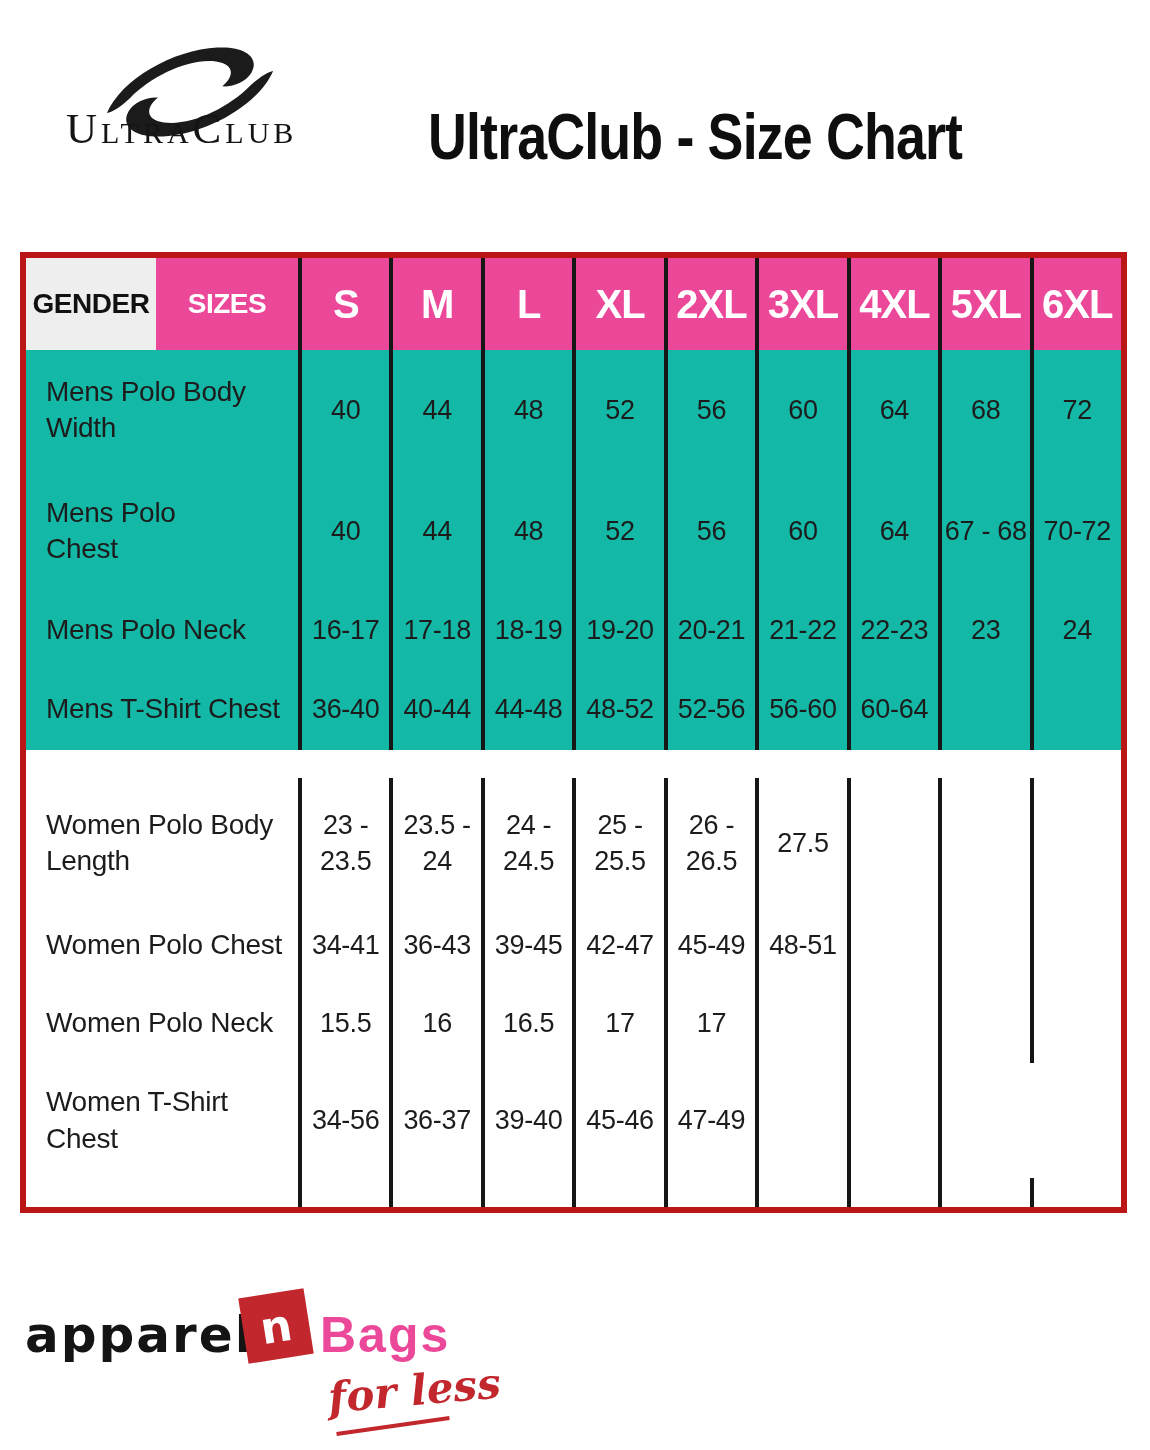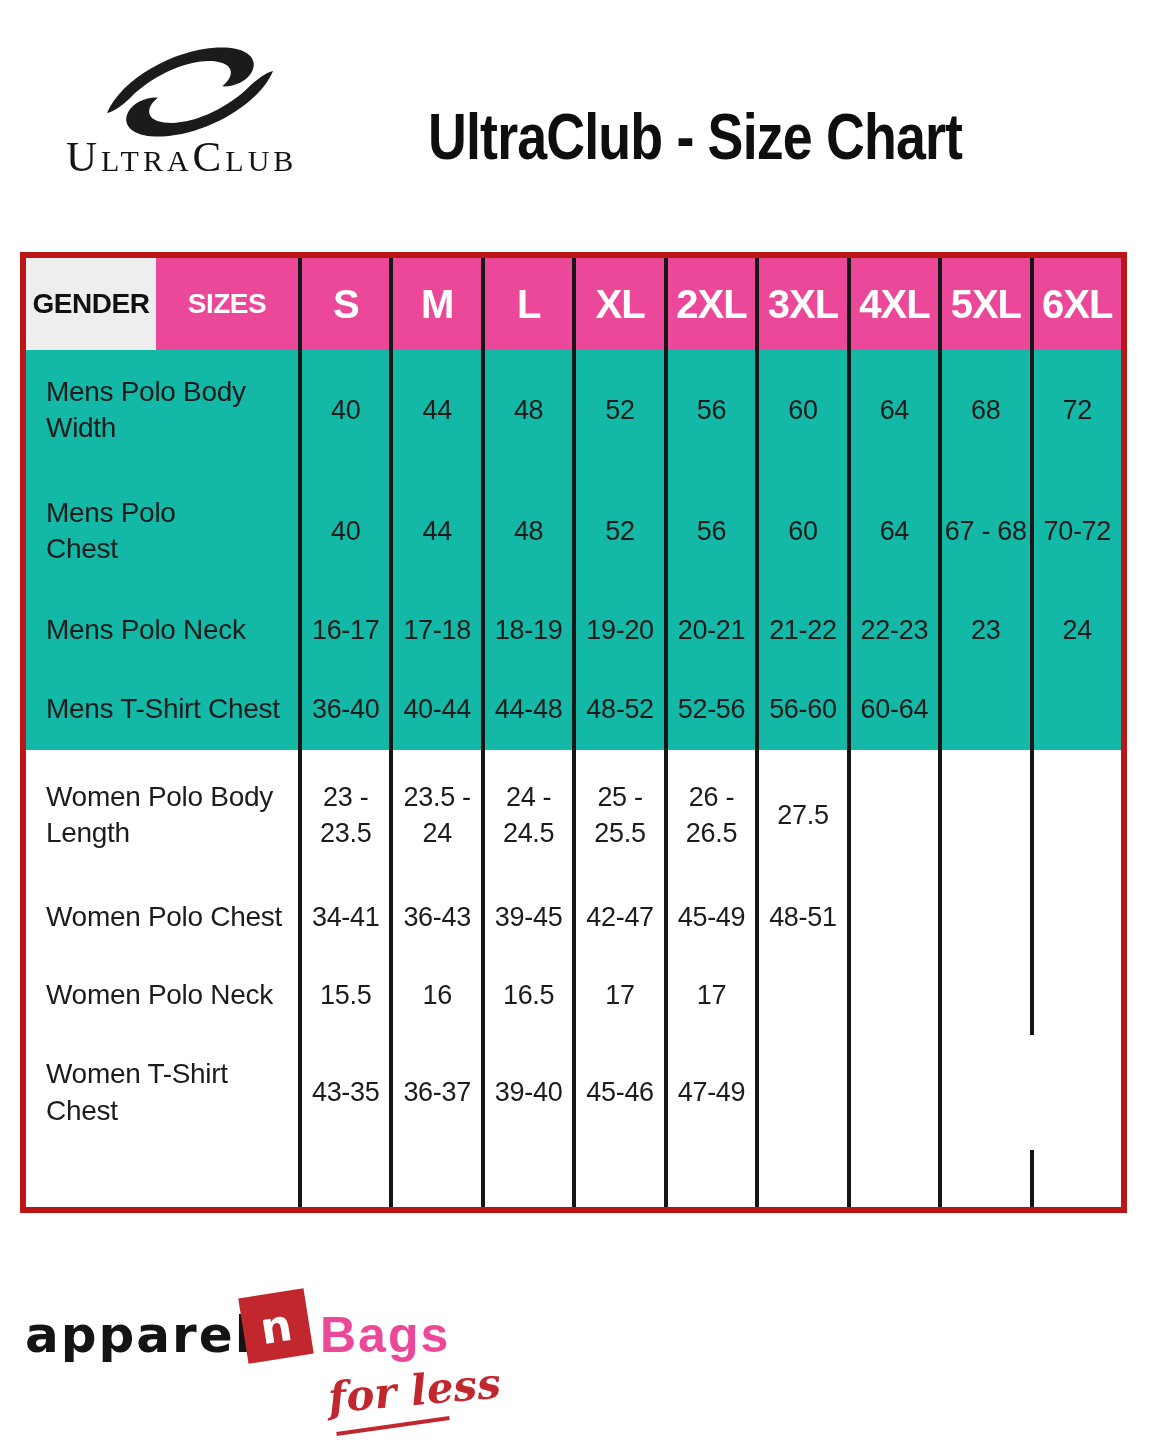--- a/index.html
+++ b/index.html
@@ -1,21 +1,21 @@
 <!DOCTYPE html>
 <html><head>
 <meta charset="utf-8">
 <style>
   html,body{margin:0;padding:0;background:#ffffff;overflow:hidden;}
   body{width:1150px;height:1450px;font-family:"Liberation Sans",sans-serif;color:#1c1c1c;}
   .page{position:relative;width:1150px;height:1450px;background:#ffffff;}
 
   
   .swirl{position:absolute;left:95px;top:42px;width:190px;height:100px;}
-  .wordmark{position:absolute;left:66px;top:132px;font-family:"Liberation Serif",serif;
+  .wordmark{position:absolute;left:66px;top:104px;font-family:"Liberation Serif",serif;
     font-variant:small-caps;font-size:43px;letter-spacing:4px;color:#141414;}
 
   .page-title{position:absolute;left:428px;top:100px;font-size:64px;font-weight:bold;
     letter-spacing:-1px;transform:scaleX(0.84);transform-origin:left top;color:#0e0e0e;white-space:nowrap;}
 
   
   .size-table{position:absolute;left:20px;top:252px;width:1107px;height:961px;
     box-sizing:border-box;border:6px solid #bb1616;background:#ffffff;
     display:flex;flex-direction:column;}
   .trow{display:grid;grid-template-columns:272px repeat(9,1fr);flex:0 0 auto;}
@@ -124,21 +124,21 @@
           <div class="cell label">Mens T-Shirt Chest</div>
           <div class="cell value">36-40</div>
           <div class="cell value">40-44</div>
           <div class="cell value">44-48</div>
           <div class="cell value">48-52</div>
           <div class="cell value">52-56</div>
           <div class="cell value">56-60</div>
           <div class="cell value">60-64</div>
           <div class="cell value"></div>
           <div class="cell value"></div>
-        </div><div class="trow womens" style="height: 130px;">
+        </div><div class="trow womens" style="height: 130px; margin-top: 28px;">
           <div class="cell label">Women Polo Body
 Length</div>
           <div class="cell value">23 -
 23.5</div>
           <div class="cell value">23.5 -
 24</div>
           <div class="cell value">24 -
 24.5</div>
           <div class="cell value">25 -
 25.5</div>
@@ -166,21 +166,21 @@
           <div class="cell value">16.5</div>
           <div class="cell value">17</div>
           <div class="cell value">17</div>
           <div class="cell value"></div>
           <div class="cell value"></div>
           <div class="cell value"></div>
           <div class="cell value"></div>
         </div><div class="trow womens" style="height: 115px;">
           <div class="cell label">Women T-Shirt
 Chest</div>
-          <div class="cell value">43-35</div>
+          <div class="cell value">34-56</div>
           <div class="cell value">36-37</div>
           <div class="cell value">39-40</div>
           <div class="cell value">45-46</div>
           <div class="cell value">47-49</div>
           <div class="cell value"></div>
           <div class="cell value"></div>
           <div class="cell value"></div>
         </div><div class="trow womens filler">
           <div class="cell label"></div>
           <div class="cell value"></div>

